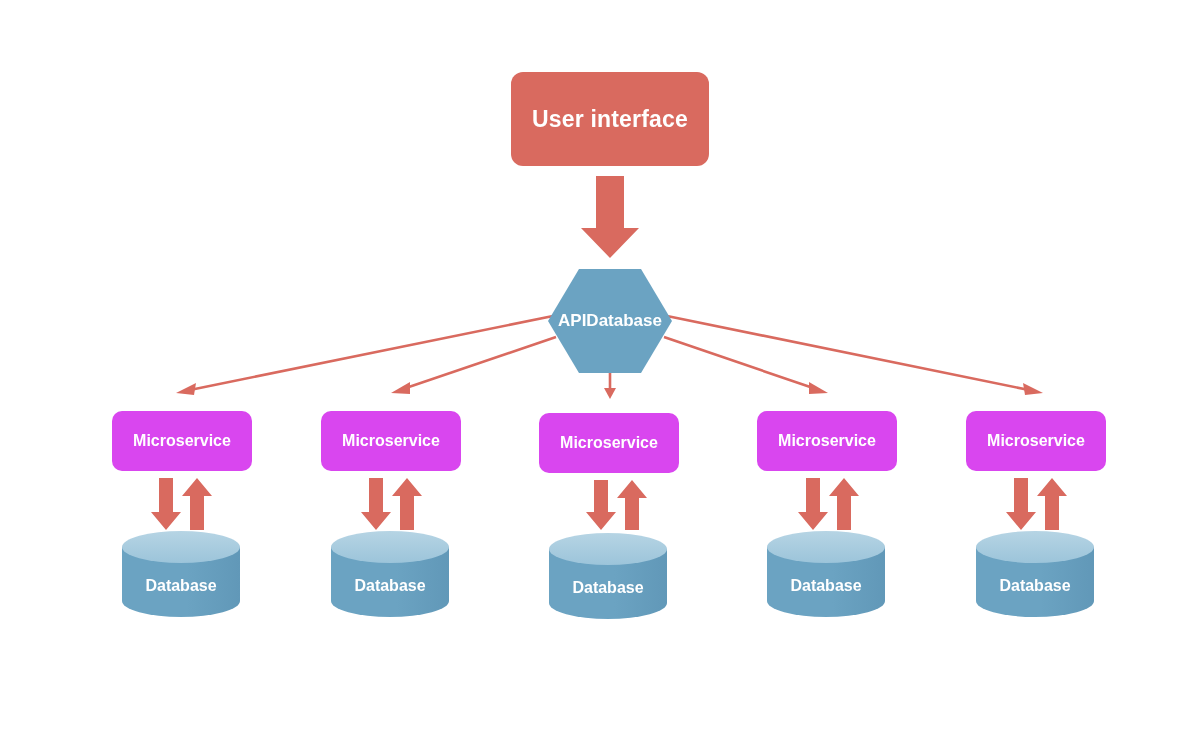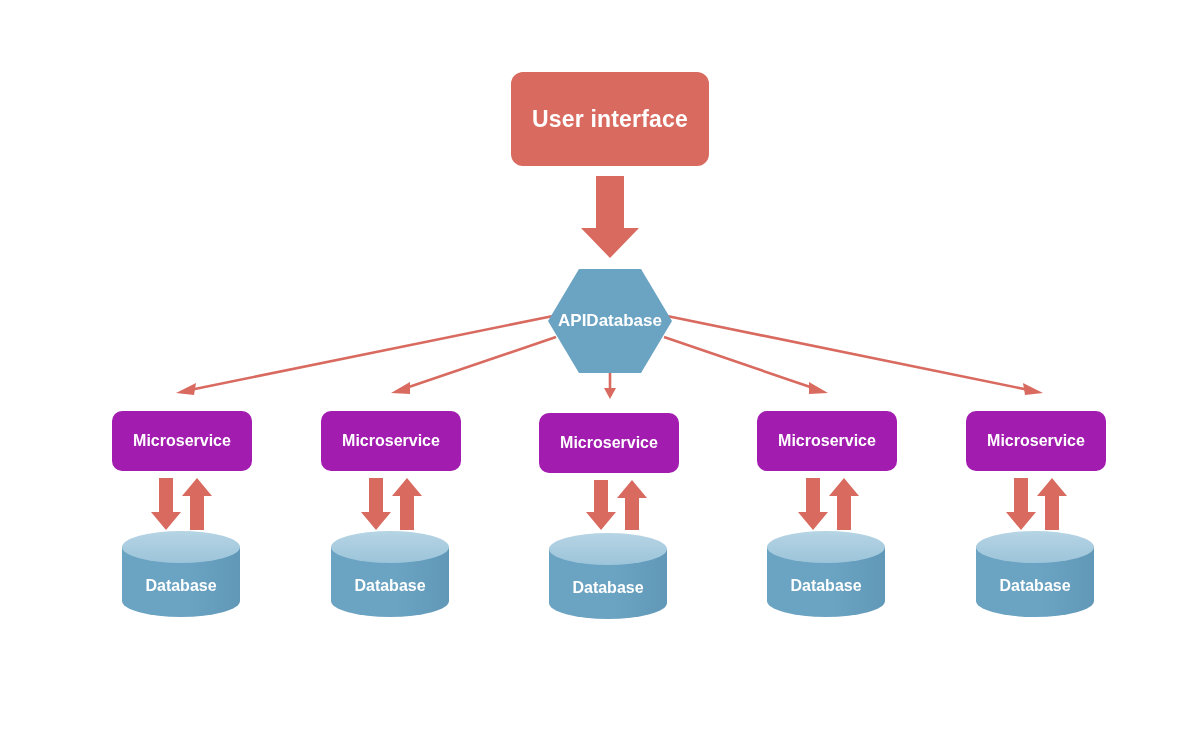--- a/index.html
+++ b/index.html
@@ -29,21 +29,21 @@
   .hex-label{
     position:absolute;left:0;top:0;width:124px;height:104px;
     display:flex;flex-direction:row;align-items:center;justify-content:center;
     color:#ffffff;font-size:17px;font-weight:bold;line-height:1.25;
     text-align:center;pointer-events:none;
   }
 
   
   .ms{
     width:140px;height:60px;
-    background:#a21caf;border-radius:10px;
+    background:#d946ef;border-radius:10px;
     display:flex;align-items:center;justify-content:center;
   }
   .ms .label{color:#ffffff;font-size:16px;font-weight:bold;}
 
   
   .db{width:118px;height:86px;}
   .db-label{
     position:absolute;left:0;top:12px;width:118px;height:86px;
     display:flex;align-items:center;justify-content:center;
     color:#ffffff;font-size:16px;font-weight:bold;

